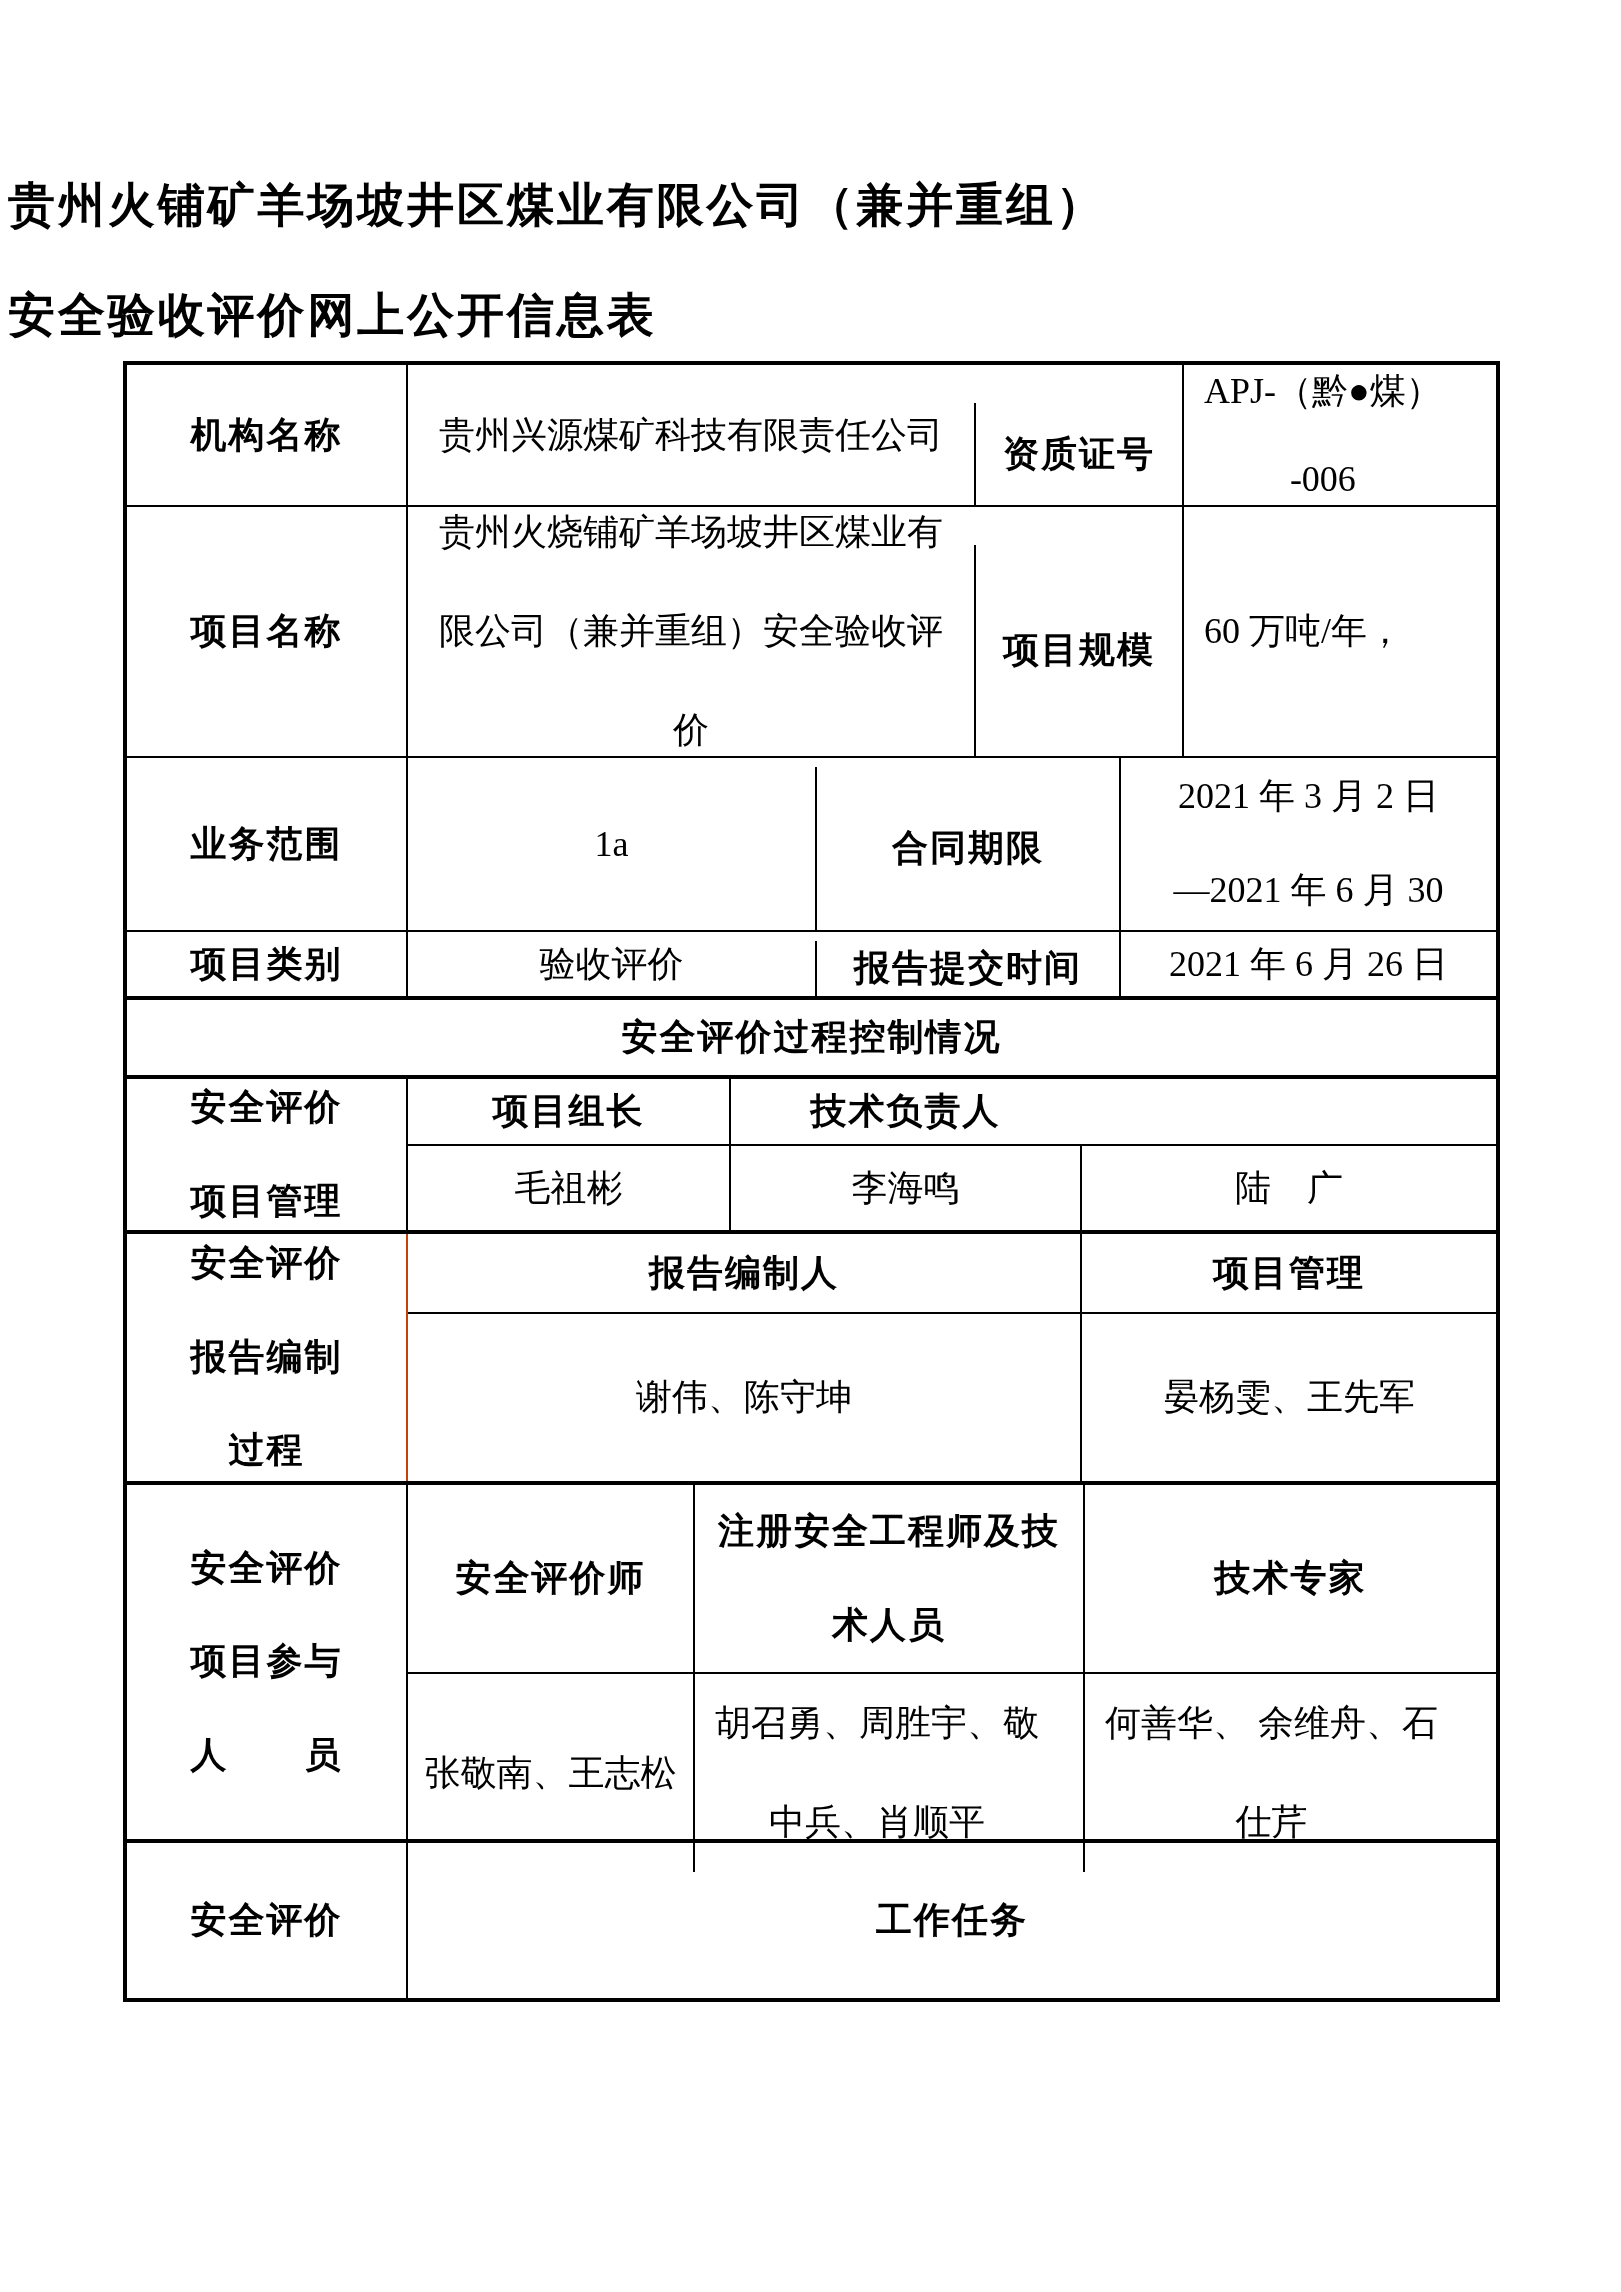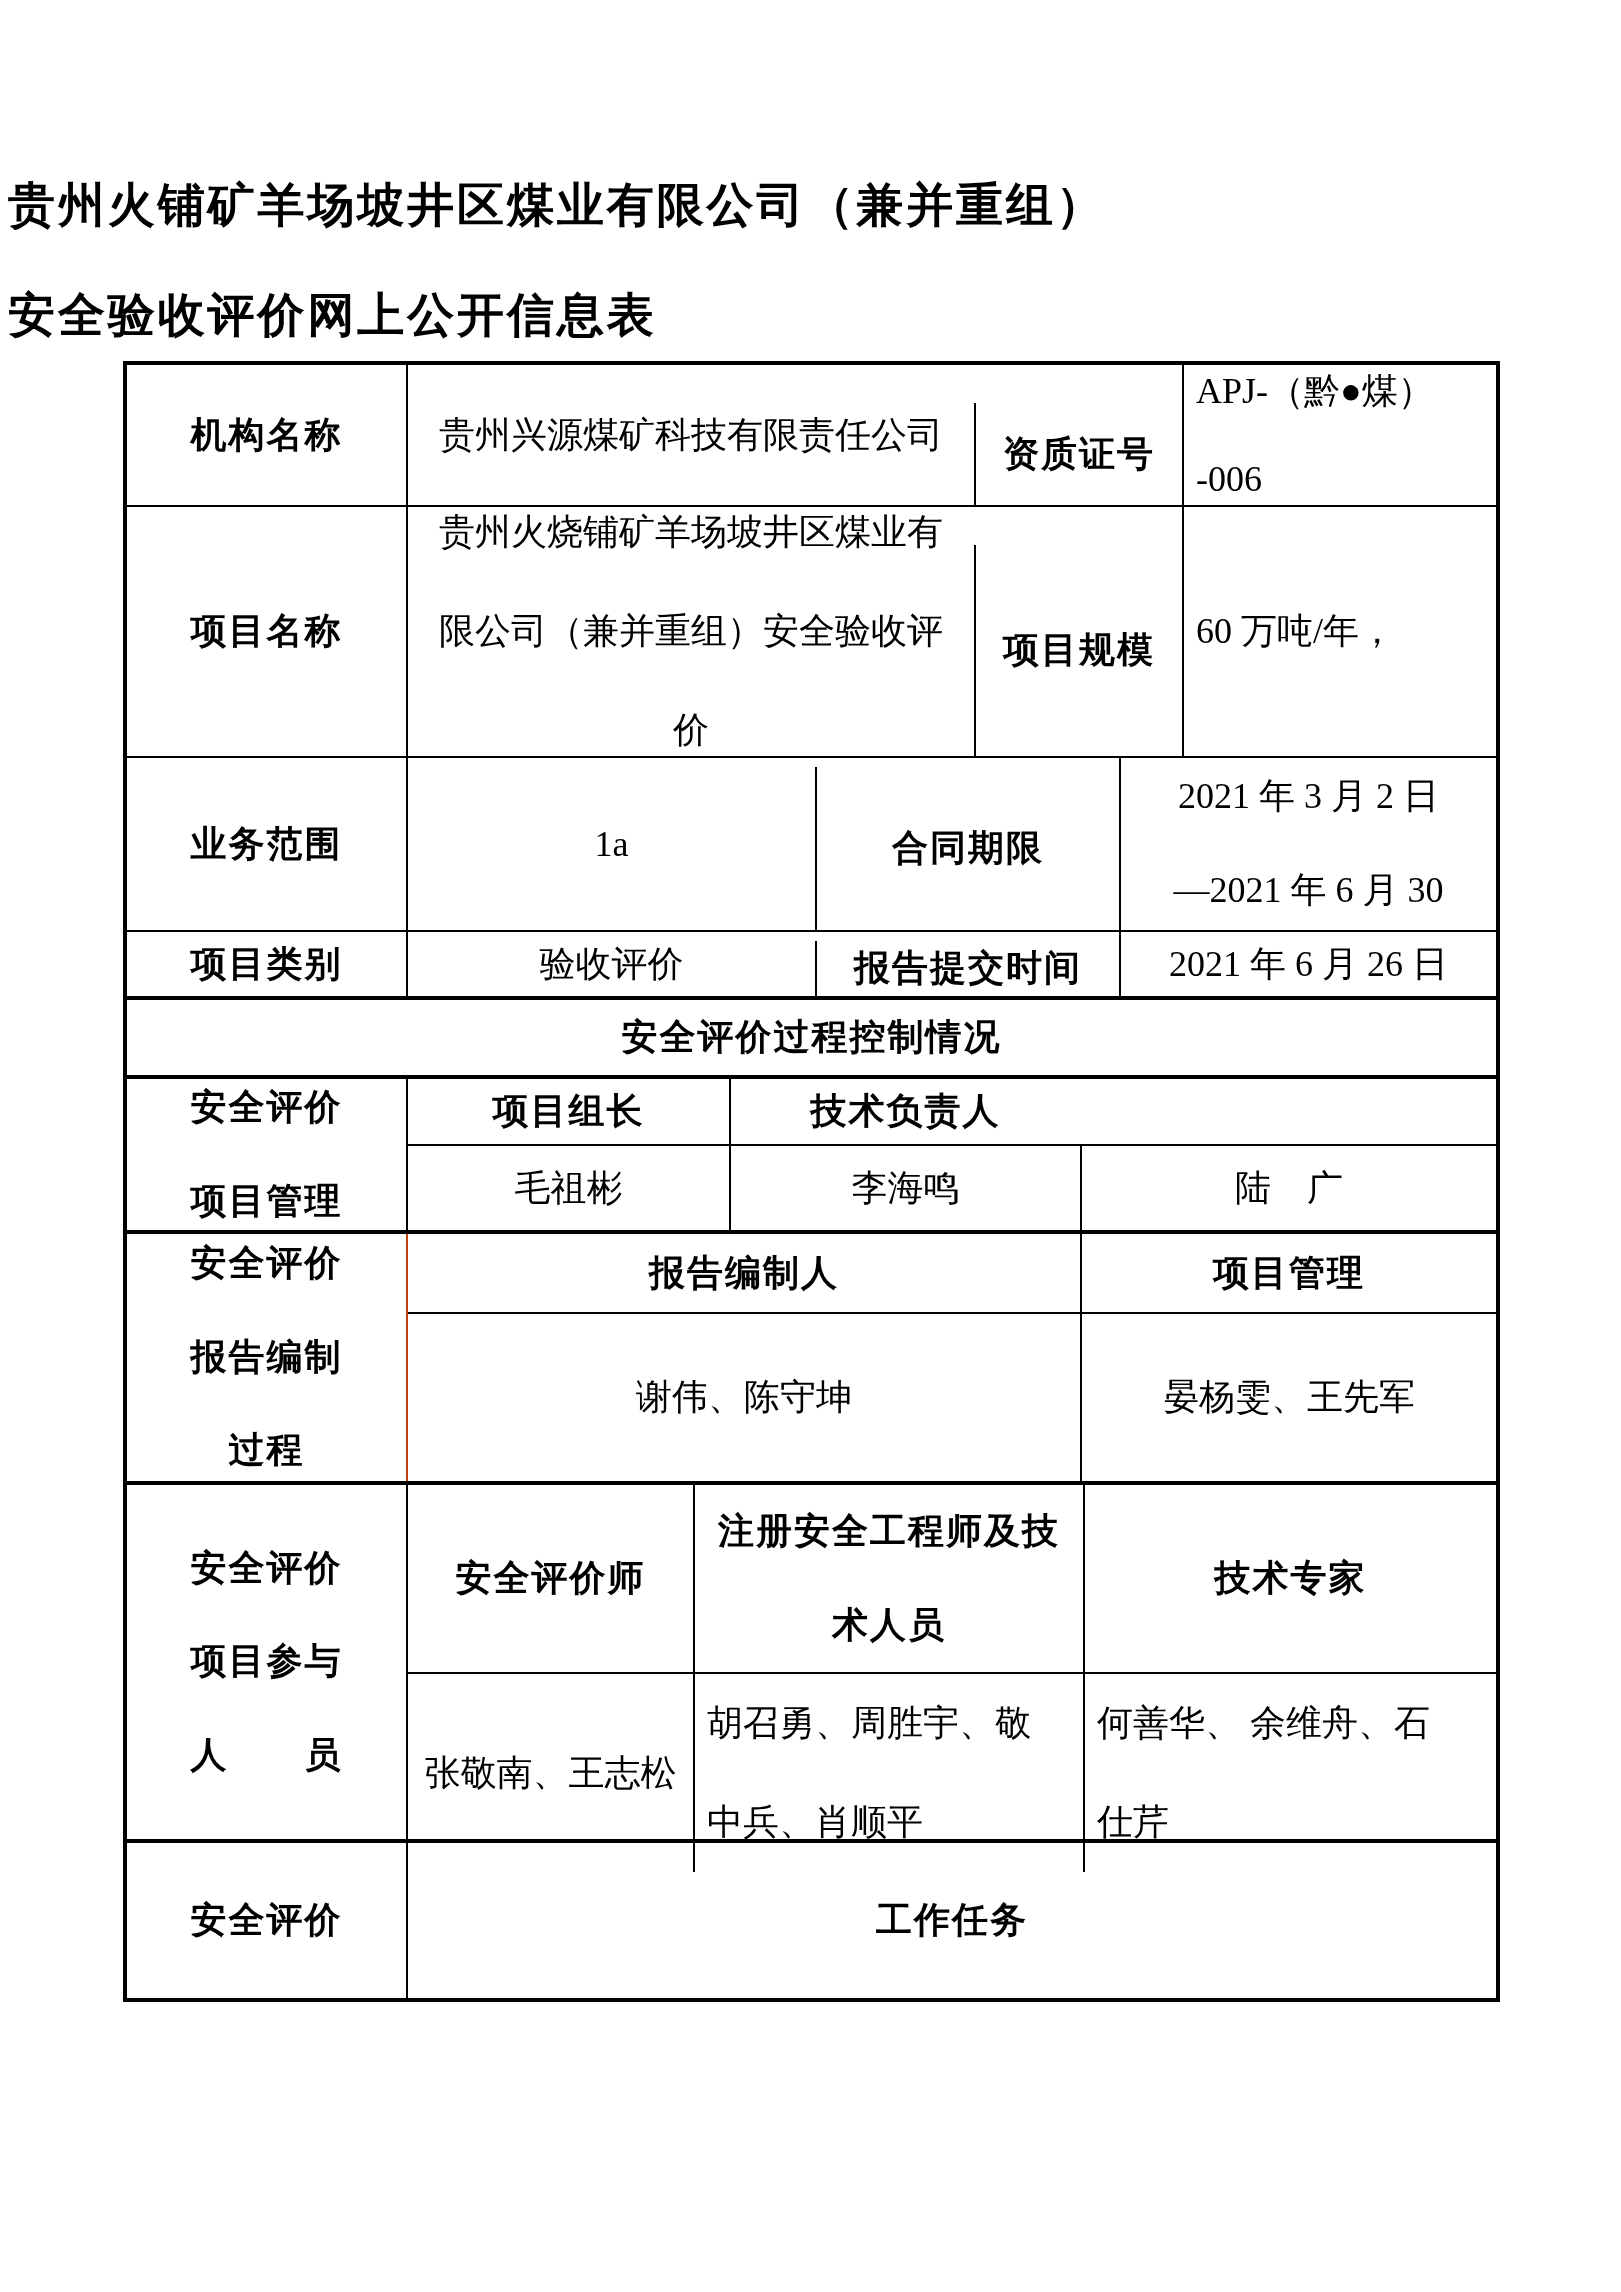--- a/index.html
+++ b/index.html
@@ -38,21 +38,21 @@
     text-align:center;
     font-size:36px;
     line-height:1.35;
     overflow:hidden;
   }
   .cell.first { border-left:none; }
   .lbl { font-weight:bold; letter-spacing:2px; }
   .ml { white-space:pre-line; line-height:2.6; }
   .ml-tight { white-space:pre-line; line-height:2.45; }
   .ml-wide { white-space:pre-line; line-height:2.75; }
-  .left { justify-content:flex-start; text-align:left; padding-left:12px; padding-right:9.8px; }
+  .left { justify-content:flex-start; text-align:center; padding-left:20px; padding-right:9.8px; }
 
   
   .section { display:flex; box-sizing:border-box; border-bottom:4.9px solid #000; flex:0 0 auto; }
   .sec-label {
     box-sizing:border-box;
     flex:0 0 279px;
     display:flex; align-items:center; justify-content:center;
     text-align:center; font-size:36px; font-weight:bold; letter-spacing:2px;
   }
   .sec-right { flex:1 1 auto; display:flex; flex-direction:column; }

